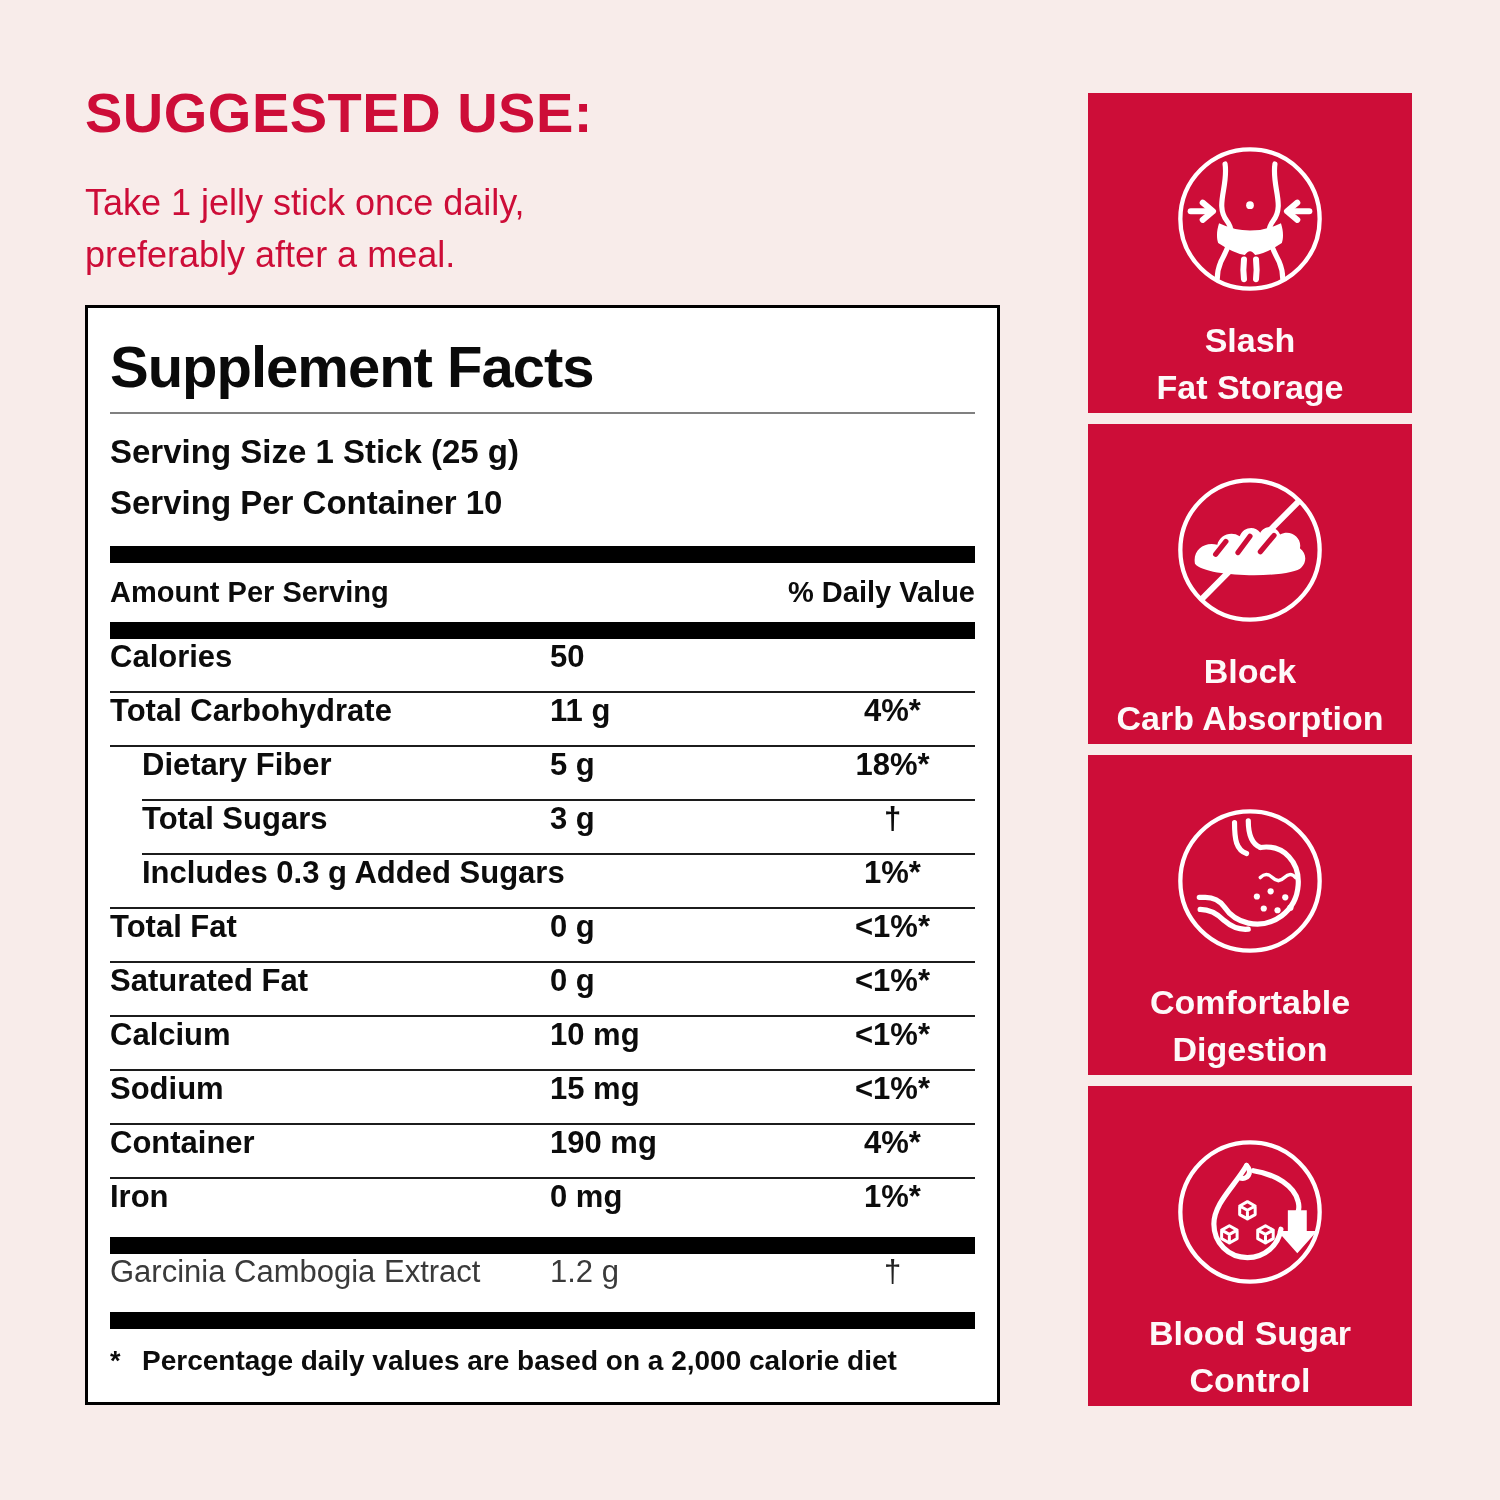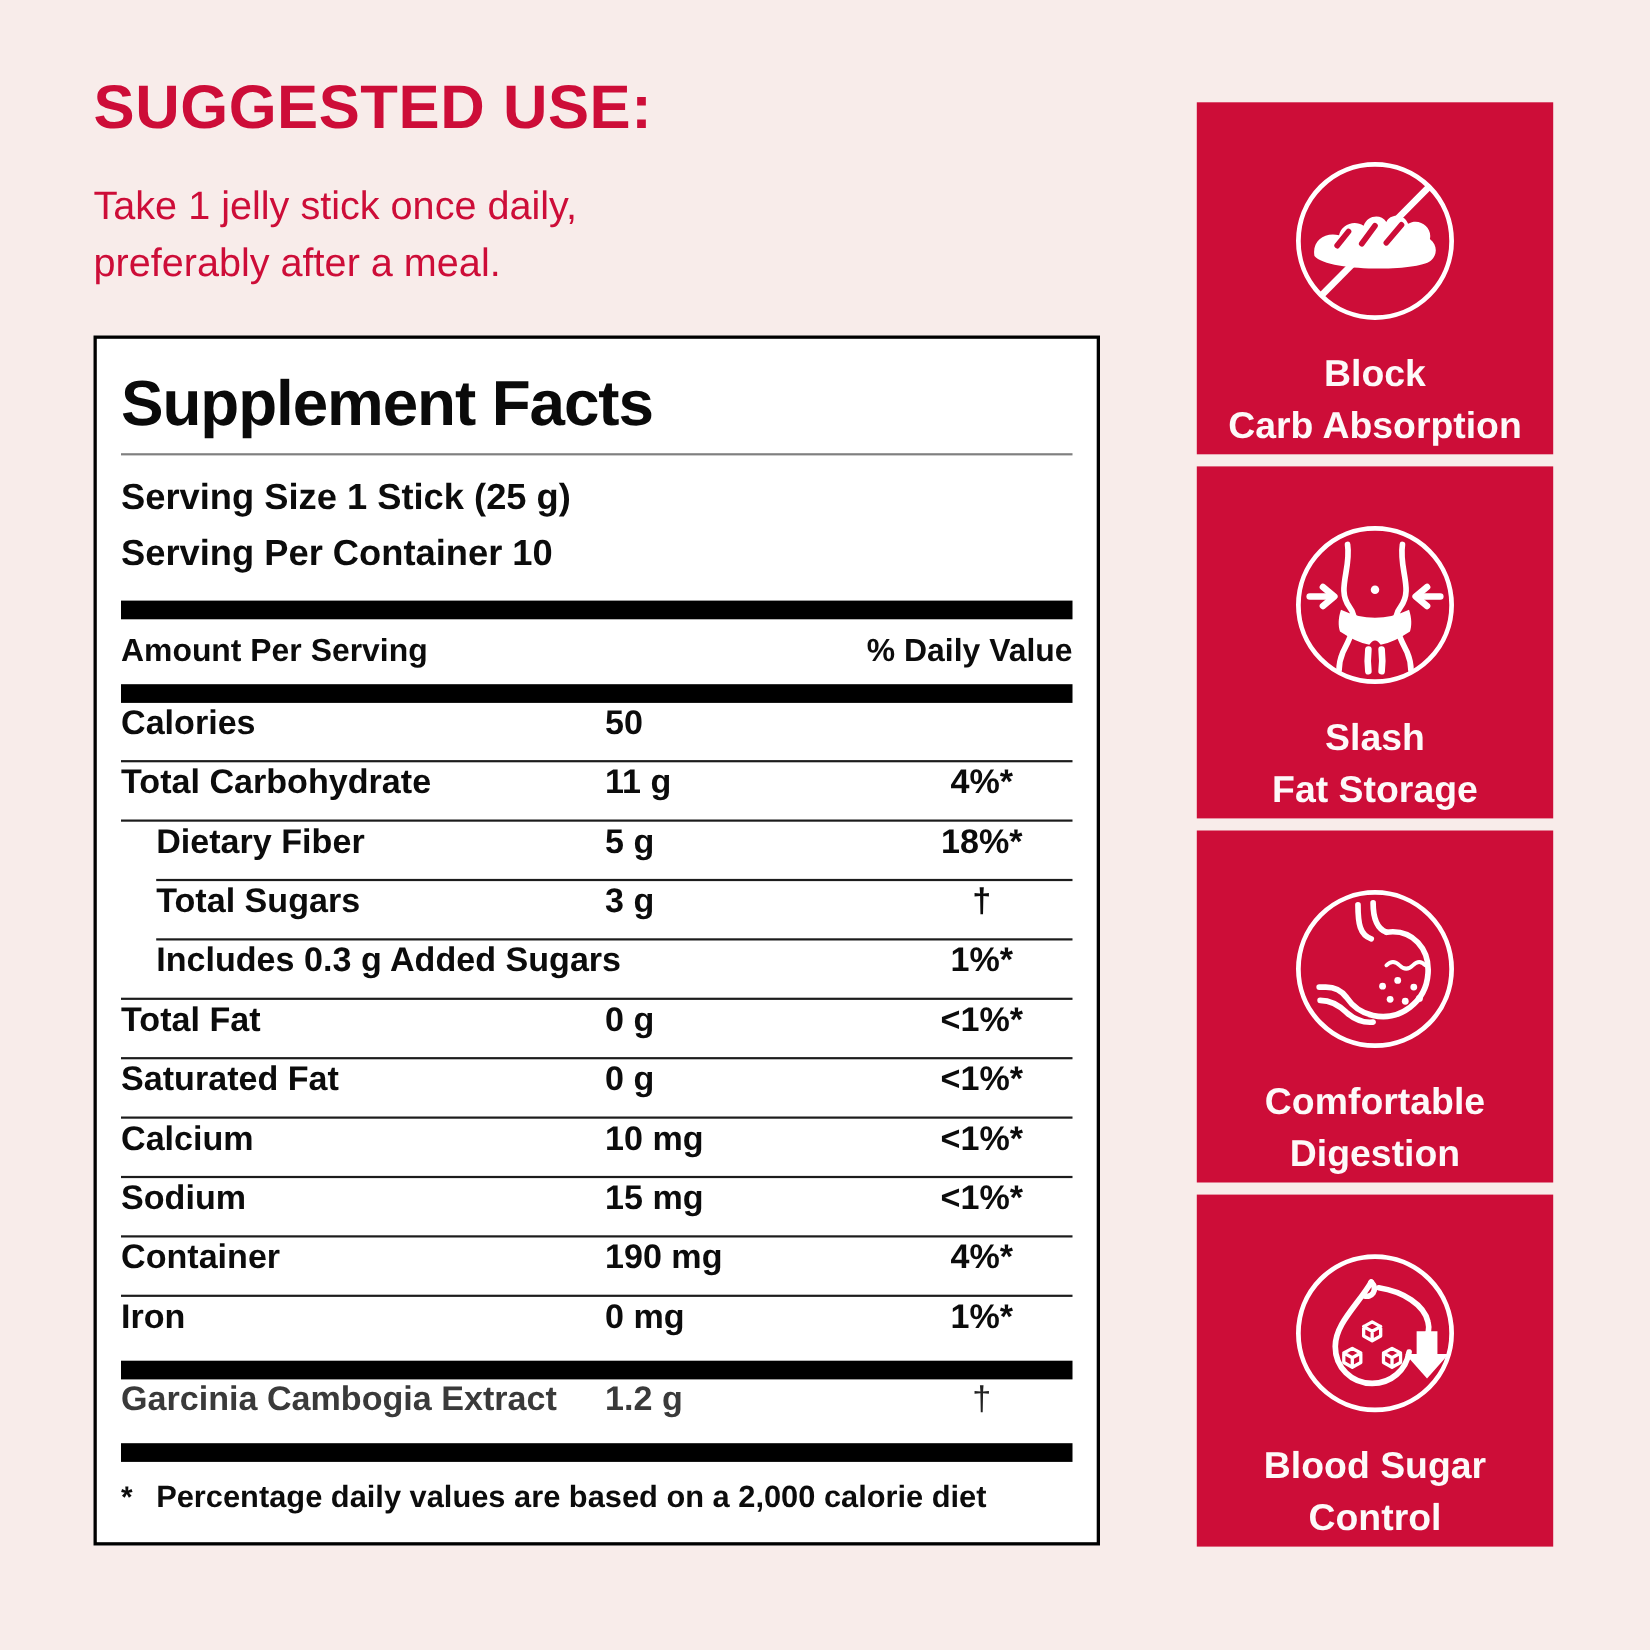--- a/index.html
+++ b/index.html
@@ -5,21 +5,21 @@
   html,body{margin:0;padding:0;}
   body{
     width:1500px;height:1500px;
     background:#f8ecea;
     font-family:"Liberation Sans", sans-serif;
     position:relative;
     overflow:hidden;
     color:#0c0c0c;
   }
   
-  .suggested{position:absolute;left:85px;top:68px;width:900px;}
+  .suggested{position:absolute;left:85px;top:84px;width:900px;}
   .suggested-title{
     margin:0 0 34px 0;
     font-size:56px;font-weight:bold;letter-spacing:.5px;
     line-height:1.05;
   }
   .suggested-text{margin:0;font-size:36px;line-height:1.45;font-weight:400;}
 
   
   .facts{
     position:absolute;left:85px;top:305px;width:915px;height:1100px;
@@ -43,21 +43,21 @@
     display:flex;align-items:flex-start;height:52px;
     font-size:31px;font-weight:bold;
   }
   .tlabel{flex:0 0 440px;box-sizing:border-box;}
   .trow.indent .tlabel{padding-left:32px;}
   .tamount{flex:1;}
   .tdv{flex:0 0 165px;text-align:center;}
   .sep{height:2px;background:#1c1c1c;}
   .sep.ind{margin-left:32px;}
   .extract-row{height:58px;font-weight:300;color:#3a3a3a;}
-  .extract-row .tlabel,.extract-row .tamount{font-weight:700;font-stretch:condensed;}
+  .extract-row .tlabel,.extract-row .tamount{font-weight:400;font-stretch:condensed;}
   .extract-row .tdv{font-weight:400;color:#222;}
   .footnote{display:flex;padding:14px 0 0 0;font-size:28px;font-weight:bold;line-height:1.32;}
   .fn-star{width:32px;font-size:27px;padding-top:1px;}
 
   
   .cards{
     position:absolute;left:1088px;top:93px;width:324px;
     display:flex;flex-direction:column;gap:11px;
   }
   .card{
@@ -184,53 +184,53 @@
   <div class="footnote">
     <span class="fn-star">*</span>
     <span>
       <span>Percentage daily values are based on a 2,000 calorie diet</span><br>
       
     </span>
   </div>
 </section>
 
 <aside class="cards">
-
-  <div class="card">
-    <svg viewBox="0 0 200 200" fill="none" stroke="#ffffff" stroke-width="6" stroke-linecap="round" stroke-linejoin="round">
-      <circle cx="100" cy="100" r="81" stroke-width="5"></circle>
-      <path d="M45,156 L156,44" stroke-width="7"></path>
-      <path d="M36,116 C33,100 47,90 62,94 C64,83 78,77 88,84 C92,73 106,71 112,80 C116,71 131,71 135,82 C147,75 161,86 158,98 C166,104 166,114 160,120 C150,133 49,133 36,116 Z" fill="#ffffff" stroke="none"></path>
-      <path d="M72,90 L60,105" stroke="#cd0d38" stroke-width="6"></path>
-      <path d="M100,84 L86,103" stroke="#cd0d38" stroke-width="6"></path>
-      <path d="M128,83 L112,102" stroke="#cd0d38" stroke-width="6"></path>
-    </svg>
-    <div class="card-label">
-      <span>Block</span><br>
-      <span>Carb Absorption</span>
-    </div>
-  </div>
 
   <div class="card">
     <svg viewBox="0 0 200 200" fill="none" stroke="#ffffff" stroke-width="6" stroke-linecap="round" stroke-linejoin="round">
       <circle cx="100" cy="100" r="81" stroke-width="5"></circle>
       <path d="M71,36 C75,62 59,84 73,102 C84,116 75,132 66,150 C63,157 62,162 62,169"></path>
       <path d="M129,36 C125,62 141,84 127,102 C116,116 125,132 134,150 C137,157 138,162 138,169"></path>
       <path d="M64,105 Q100,122 136,105 C139,114 139,122 137,128 Q119,140 106,142 Q100,133 94,142 Q81,140 63,128 C61,122 61,114 64,105 Z" fill="#ffffff" stroke="none"></path>
       <path d="M93,147 C92,156 92,162 93,170" stroke-width="7"></path>
       <path d="M107,147 C108,156 108,162 107,170" stroke-width="7"></path>
       <circle cx="100" cy="84" r="4.5" fill="#ffffff" stroke="none"></circle>
       <path d="M31,91 L53,91" stroke-width="7"></path>
       <path d="M45,81 L57,91 L45,101" stroke-width="7"></path>
       <path d="M169,91 L147,91" stroke-width="7"></path>
       <path d="M155,81 L143,91 L155,101" stroke-width="7"></path>
     </svg>
     <div class="card-label">
       <span>Slash</span><br>
       <span>Fat Storage</span>
+    </div>
+  </div>
+
+  <div class="card">
+    <svg viewBox="0 0 200 200" fill="none" stroke="#ffffff" stroke-width="6" stroke-linecap="round" stroke-linejoin="round">
+      <circle cx="100" cy="100" r="81" stroke-width="5"></circle>
+      <path d="M45,156 L156,44" stroke-width="7"></path>
+      <path d="M36,116 C33,100 47,90 62,94 C64,83 78,77 88,84 C92,73 106,71 112,80 C116,71 131,71 135,82 C147,75 161,86 158,98 C166,104 166,114 160,120 C150,133 49,133 36,116 Z" fill="#ffffff" stroke="none"></path>
+      <path d="M72,90 L60,105" stroke="#cd0d38" stroke-width="6"></path>
+      <path d="M100,84 L86,103" stroke="#cd0d38" stroke-width="6"></path>
+      <path d="M128,83 L112,102" stroke="#cd0d38" stroke-width="6"></path>
+    </svg>
+    <div class="card-label">
+      <span>Block</span><br>
+      <span>Carb Absorption</span>
     </div>
   </div>
 
   <div class="card">
     <svg viewBox="0 0 200 200" fill="none" stroke="#ffffff" stroke-width="6" stroke-linecap="round" stroke-linejoin="round">
       <circle cx="100" cy="100" r="81" stroke-width="5"></circle>
       <path d="M82,32 C82,52 84,64 96,68"></path>
       <path d="M98,30 C98,46 102,57 112,61"></path>
       <path d="M112,61 C140,57 158,79 156,105 C154,135 126,155 98,149 C84,146 76,139 70,130 C65,123 58,119 48,119 L41,119"></path>
       <path d="M42,133 C54,133 62,138 70,146 C78,153 88,157 98,156"></path>

